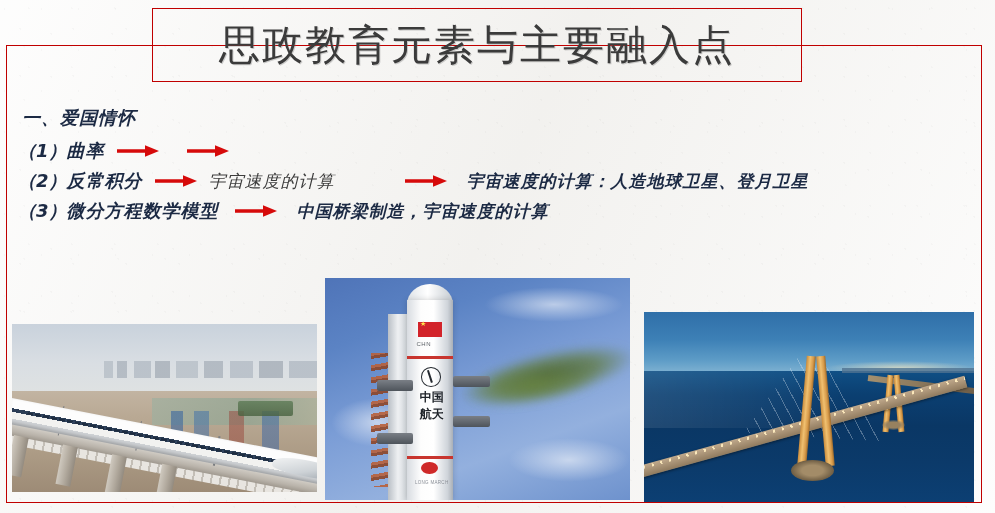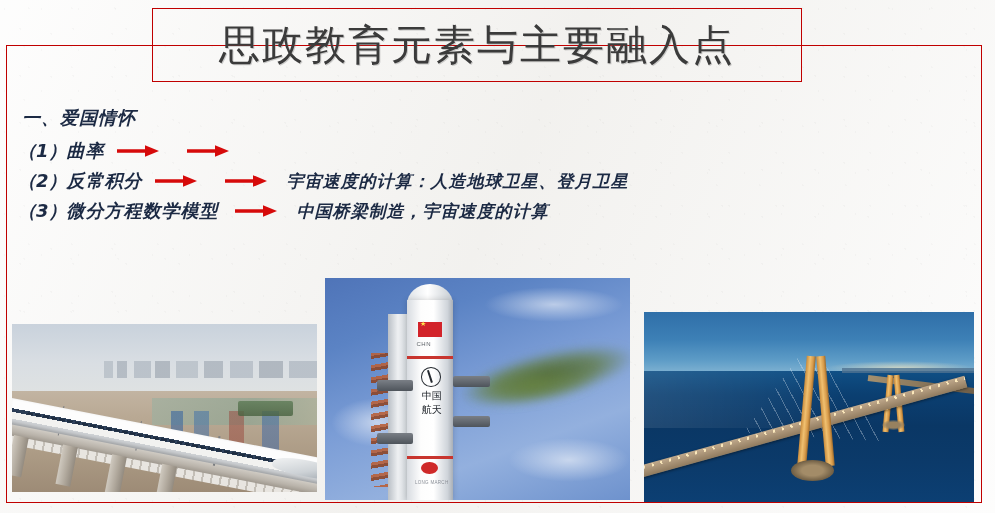--- a/index.html
+++ b/index.html
@@ -288,21 +288,21 @@
     border: 1.3px solid #262b31; border-radius: 50%;
   }
   #photo-rocket .casc-logo::after {
     content: ""; position: absolute; left: 40%; top: 12%;
     width: 1.6px; height: 76%; background: #262b31;
     transform: rotate(-18deg);
   }
   #photo-rocket .vtext {
     position: absolute; left: 31%; top: 50%; width: 8%;
     font-family: "DejaVu Sans", sans-serif;
-    font-size: 10px; font-weight: normal; color: #20252b;
+    font-size: 12px; font-weight: bold; color: #20252b;
     line-height: 1.42; text-align: center;
   }
   #photo-rocket .redlogo {
     position: absolute; left: 31.5%; top: 83%; width: 5.5%; height: 5.5%;
     border-radius: 50%; background: #cf2a2a;
   }
   #photo-rocket .lmtext {
     position: absolute; left: 28%; top: 91%; width: 14%;
     font-size: 4.5px; color: #8b9098; text-align: center; letter-spacing: .3px;
   }
@@ -413,20 +413,21 @@
     <div class="bullet-row">
       <span class="b-num">（2）</span>
       <span class="b-term">反常积分</span>
       <span class="spacer-12"></span>
       <span class="arrow">
         <svg width="42" height="14" viewBox="0 0 42 14" aria-hidden="true">
           <path d="M0 5.2 h28 v-4.0 L42 7 L28 12.8 v-4.0 H0 Z" fill="#d60a0a"></path>
         </svg>
       </span>
       <span class="spacer-12"></span>
+      <span class="b-mid" style="width:180px;display:inline-block">宇宙速度的计算</span>
       <span class="spacer-16"></span>
       <span class="arrow">
         <svg width="42" height="14" viewBox="0 0 42 14" aria-hidden="true">
           <path d="M0 5.2 h28 v-4.0 L42 7 L28 12.8 v-4.0 H0 Z" fill="#d60a0a"></path>
         </svg>
       </span>
       <span class="spacer-20"></span>
       <span class="b-result">宇宙速度的计算：人造地球卫星、登月卫星</span>
     </div>
 

